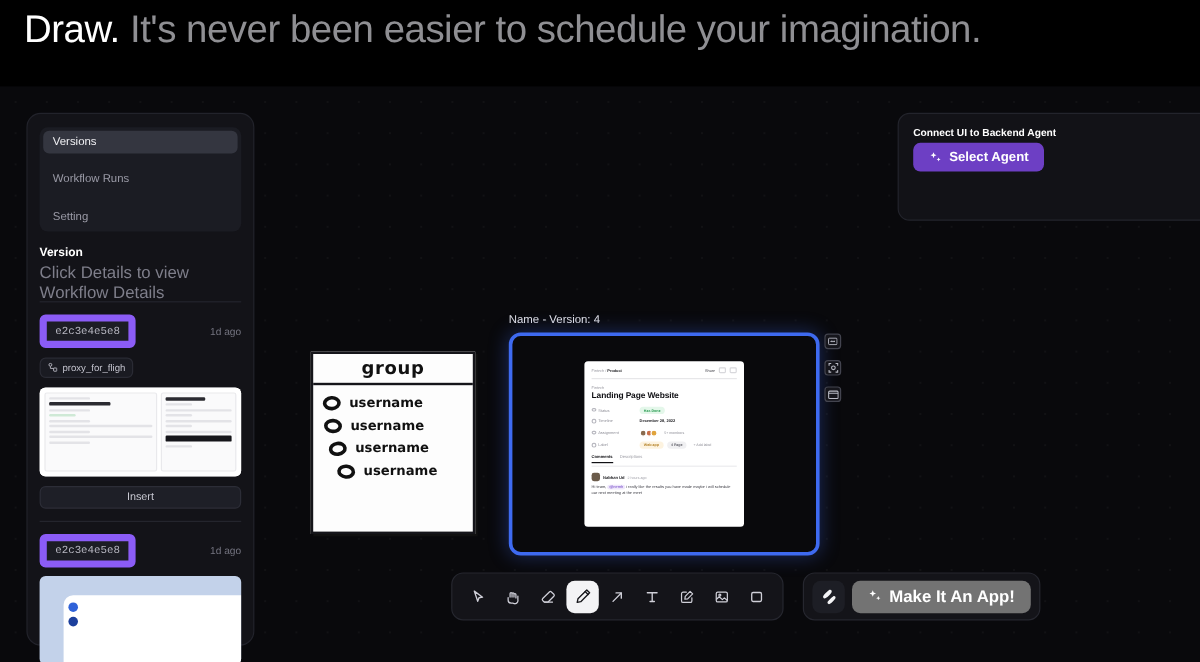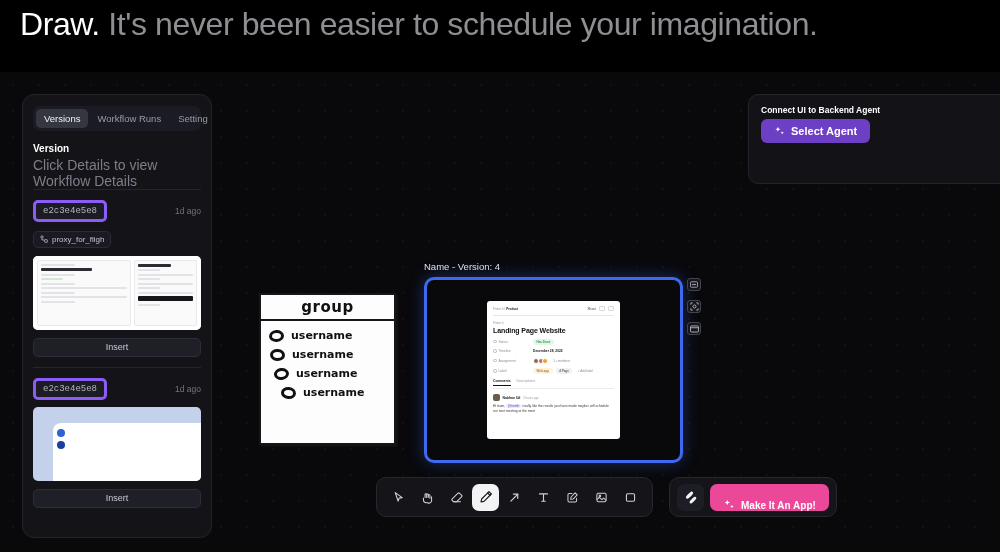--- a/index.html
+++ b/index.html
@@ -31,37 +31,37 @@
 
   
   .sidebar {
     position: absolute; left: 22px; top: 22px; width: 190px; height: 444px;
     background: #131318;
     border: 1px solid #22232b;
     border-radius: 12px;
     padding: 11px 10px 0 10px;
   }
   .tabs {
-    display: flex; gap: 1px; background: #1b1c23;
-    border-radius: 7px; padding: 3px; margin-bottom: 12px;
+    display: flex; gap: 12px; background: #1b1c23;
+    border-radius: 7px; padding: 3px; margin-bottom: 12px; flex-direction: column;
   }
   .tab {
     flex: 0 0 auto; padding: 4px 8px; border-radius: 5px;
     font-size: 9.5px; color: #9a9aa6; white-space: nowrap; cursor: pointer;
   }
   .tab.active { background: #343640; color: #f2f2f5; }
 
   .sb-title { font-size: 10px; color: #ffffff; font-weight: bold; margin-bottom: 3px; }
   .sb-sub { font-size: 14px; color: #7e7e8a; }
   .divider { height: 1px; background: #24252d; margin: 0 0 10px 0; }
 
   .ver-row { display: flex; align-items: center; justify-content: space-between; margin-bottom: 7px; }
   .ver-hash {
     font-size: 9px; color: #b6b6c0; background: #1c1d24;
-    border: 3px solid #8b5cf6; border-radius: 5px; padding: 3px 7px;
+    border: 6px solid #8b5cf6; border-radius: 5px; padding: 3px 7px;
     font-family: "Liberation Mono", monospace;
   }
   .ver-ago { font-size: 8.5px; color: #73737f; }
 
   .proxy-tag {
     display: inline-flex; align-items: center; gap: 4px;
     background: #1a1b22; border: 1px solid #2a2b34; border-radius: 5px;
     padding: 3px 6px; font-size: 8px; color: #c2c2cc; margin-bottom: 8px;
     max-width: 100%; overflow: hidden; white-space: nowrap;
   }
@@ -193,24 +193,24 @@
   .cta-group {
     position: absolute; left: 669px; top: 405px; height: 40px;
     background: #141419; border: 1px solid #26272f; border-radius: 10px;
     display: flex; align-items: center; gap: 6px; padding: 0 7px;
   }
   .brand-mark {
     width: 27px; height: 27px; border-radius: 7px; background: #1d1e25;
     display: flex; align-items: center; justify-content: center;
   }
   .make-app-btn {
-    display: inline-flex; align-items: flex-end; gap: 6px;
-    background: #ec4899; border: none; border-radius: 7px;
+    display: inline-flex; align-items: center; gap: 6px;
+    background: #737373; border: none; border-radius: 7px;
     height: 27px; padding: 0 13px; color: #fff;
-    font-size: 10px; font-weight: bold;
+    font-size: 14px; font-weight: bold;
     font-family: "Liberation Sans", sans-serif; cursor: pointer; white-space: nowrap;
   }
 
   
   .tn1 { position:absolute; inset:0; background:#fff; padding:4px; display:flex; gap:3px; }
   .tn1-l { flex:1.55; background:#fafafb; border:0.5px solid #e9e9ec; border-radius:2px; padding:3px; }
   .tn1-r { flex:1; background:#fafafb; border:0.5px solid #e9e9ec; border-radius:2px; padding:3px; }
   .ln { height:2px; background:#e3e3e7; border-radius:1px; margin-bottom:2.5px; }
   .ln.t { background:#2b2b31; width:60%; height:3px; }
   .ln.s { width:40%; }

